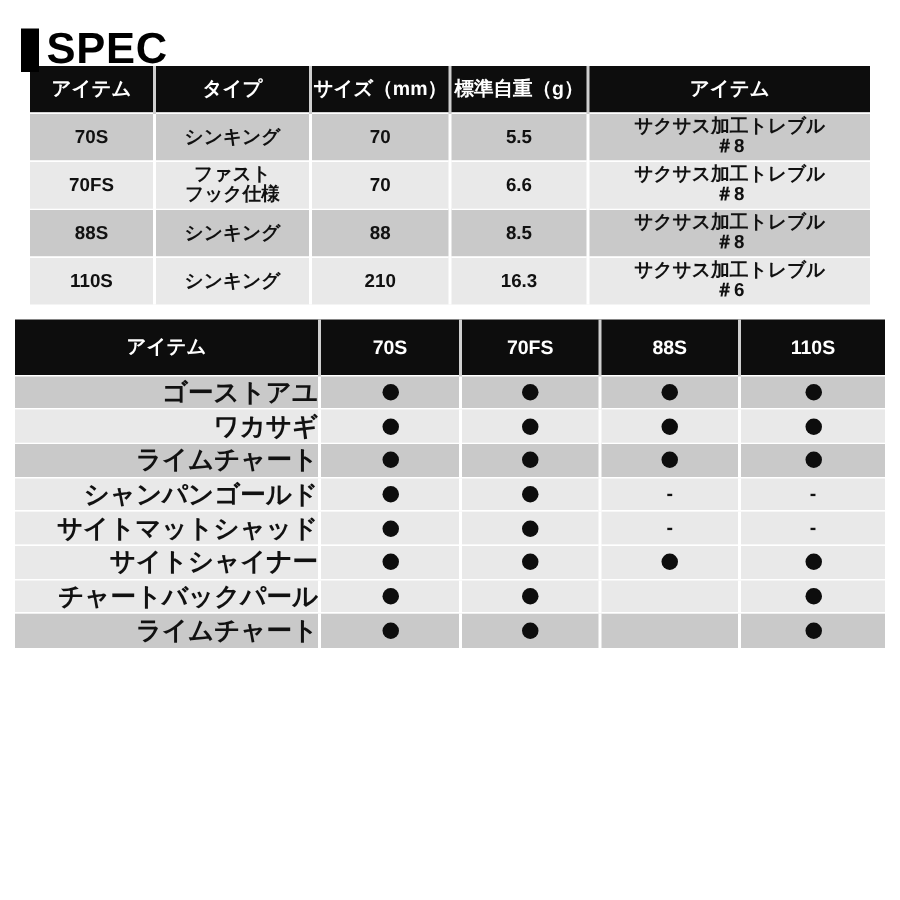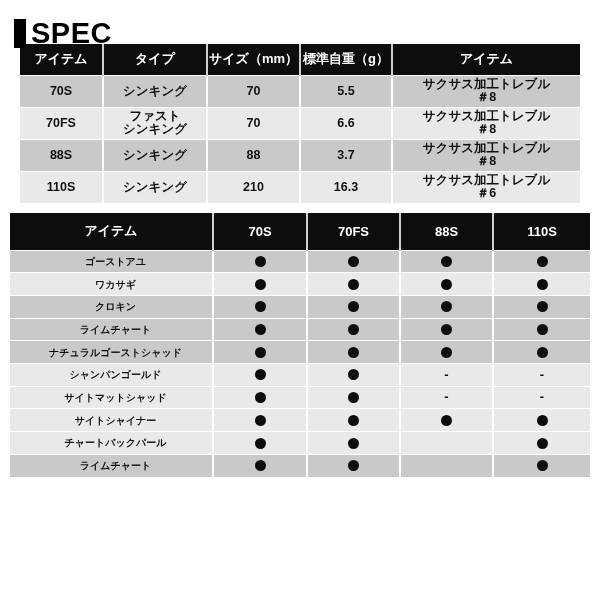--- a/index.html
+++ b/index.html
@@ -41,21 +41,21 @@
     padding: 0;
     white-space: pre-line;
     line-height: 13px;
   }
   tbody td:first-child { border-left: none; }
   tbody tr.stripe-dark td { background: #c9c9c9; }
   tbody tr.stripe-light td { background: #e9e9e9; }
   .spec-table tbody td { height: 32px; }
   .color-table tbody td { height: 22.7px; }
   .color-table td.name-cell {
-    text-align: center; padding-left: 9px; font-size: 10px;
+    text-align: right; padding-left: 9px; font-size: 17px;
   }
   .dot {
     display: inline-block; width: 11px; height: 11px;
     border-radius: 50%; background: #0d0d0d; vertical-align: middle;
   }
   .dash { font-weight: 700; font-size: 13px; }
 </style>
 </head>
 <body>
 
@@ -88,31 +88,31 @@
           <td>70S</td>
           <td>シンキング</td>
           <td>70</td>
           <td>5.5</td>
           <td>サクサス加工トレブル
 ＃8</td>
         </tr>
         <tr class="stripe-light">
           <td>70FS</td>
           <td>ファスト
-シンキング</td>
+フック仕様</td>
           <td>70</td>
           <td>6.6</td>
           <td>サクサス加工トレブル
 ＃8</td>
         </tr>
         <tr class="stripe-dark">
           <td>88S</td>
           <td>シンキング</td>
           <td>88</td>
-          <td>3.7</td>
+          <td>8.5</td>
           <td>サクサス加工トレブル
 ＃8</td>
         </tr>
         <tr class="stripe-light">
           <td>110S</td>
           <td>シンキング</td>
           <td>210</td>
           <td>16.3</td>
           <td>サクサス加工トレブル
 ＃6</td>
@@ -146,35 +146,21 @@
           <td><span class="dot"></span></td>
         </tr>
         <tr class="stripe-light">
           <td class="name-cell">ワカサギ</td>
           <td><span class="dot"></span></td>
           <td><span class="dot"></span></td>
           <td><span class="dot"></span></td>
           <td><span class="dot"></span></td>
         </tr>
         <tr class="stripe-dark">
-          <td class="name-cell">クロキン</td>
-          <td><span class="dot"></span></td>
-          <td><span class="dot"></span></td>
-          <td><span class="dot"></span></td>
-          <td><span class="dot"></span></td>
-        </tr>
-        <tr class="stripe-dark">
           <td class="name-cell">ライムチャート</td>
-          <td><span class="dot"></span></td>
-          <td><span class="dot"></span></td>
-          <td><span class="dot"></span></td>
-          <td><span class="dot"></span></td>
-        </tr>
-        <tr class="stripe-dark">
-          <td class="name-cell">ナチュラルゴーストシャッド</td>
           <td><span class="dot"></span></td>
           <td><span class="dot"></span></td>
           <td><span class="dot"></span></td>
           <td><span class="dot"></span></td>
         </tr>
         <tr class="stripe-light">
           <td class="name-cell">シャンパンゴールド</td>
           <td><span class="dot"></span></td>
           <td><span class="dot"></span></td>
           <td><span class="dash">-</span></td>

